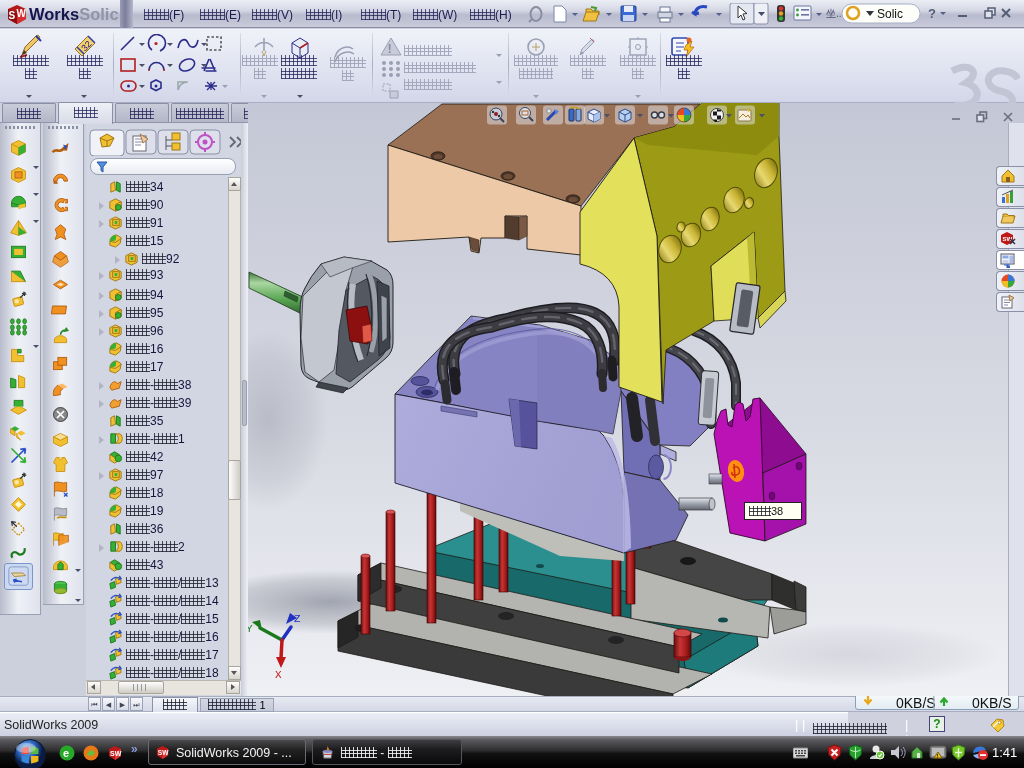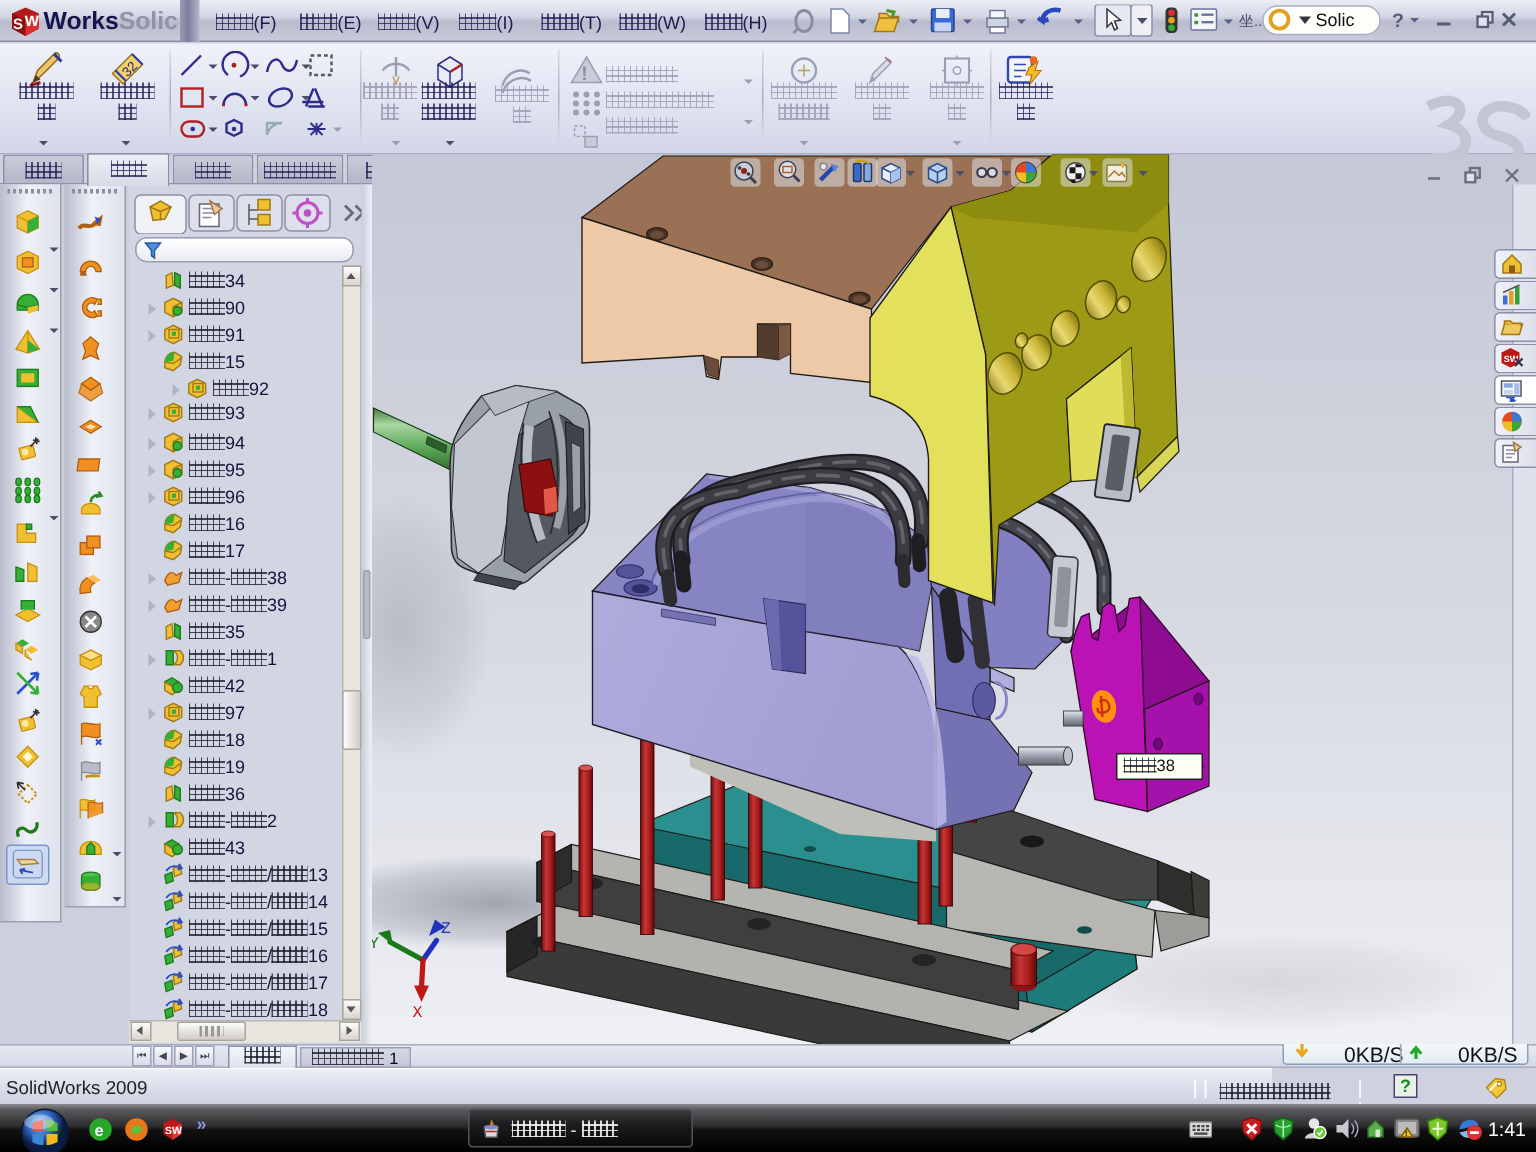--- a/index.html
+++ b/index.html
@@ -626,20 +626,28 @@
 <svg class="ab" style="left:83px;top:9px" width="16" height="16" viewBox="0 0 16 16">
       <circle cx="8" cy="8" r="7.5" fill="#e87818"></circle>
       <path d="M4 10 C6 4 10 4 12 8 l-3 3z" fill="#60c040"></path>
     </svg>
 <svg class="ab" style="left:107px;top:9px" width="16" height="16" viewBox="0 0 16 16">
       <polygon points="2,4 8,1 14,4 14,11 8,15 2,11" fill="#c01818"></polygon>
       <polygon points="8,7 14,4 14,11 8,15" fill="#e03838"></polygon>
       <text x="3" y="11" font-size="7" fill="#fff" font-weight="bold">SW</text>
     </svg>
 <span class="ab" style="left:131px;top:6px;color:#8a9ae0;font-size:12px;font-weight:bold">»</span>
+<div class="ab" style="left:148px;top:3px;width:158px;height:26px;background:linear-gradient(#4a4a4e,#222 40%,#0c0c0e);border:1px solid #6a6a70;border-radius:3px">
+<svg class="ab" style="left:6px;top:5px" width="15" height="15" viewBox="0 0 16 16">
+        <polygon points="2,4 8,1 14,4 14,11 8,15 2,11" fill="#c01818"></polygon>
+        <polygon points="8,7 14,4 14,11 8,15" fill="#e03838"></polygon>
+        <text x="3" y="11" font-size="7" fill="#fff" font-weight="bold">SW</text>
+      </svg>
+<span class="ab" style="left:27px;top:6px;color:#f4f4f6;font-size:12.5px">SolidWorks 2009 - ...</span>
+    </div>
 <div class="ab" style="left:312px;top:3px;width:150px;height:26px;background:linear-gradient(#3e3e42,#1c1c1e 40%,#0a0a0c);border:1px solid #55555a;border-radius:3px">
 <svg class="ab" style="left:7px;top:5px" width="15" height="15" viewBox="0 0 16 16">
         <path d="M3 7 c0-2 10-2 10 0 l-1 7 h-8z" fill="#d8d8e0" stroke="#555"></path>
         <ellipse cx="8" cy="7" rx="5" ry="1.5" fill="#8888c8"></ellipse>
         <path d="M8 1 l2 4 -3 1z" fill="#c08030"></path>
         <path d="M4 10 h8" stroke="#b03030"></path>
       </svg>
 <span class="ab" style="left:28px;top:6px;color:#f0f0f2;font-size:12px"><span class="z w" style="width:36px"></span> - <span class="z w" style="width:24px"></span></span>
     </div>
 <svg class="ab" style="left:793px;top:10px" width="15" height="13" viewBox="0 0 15 13">

